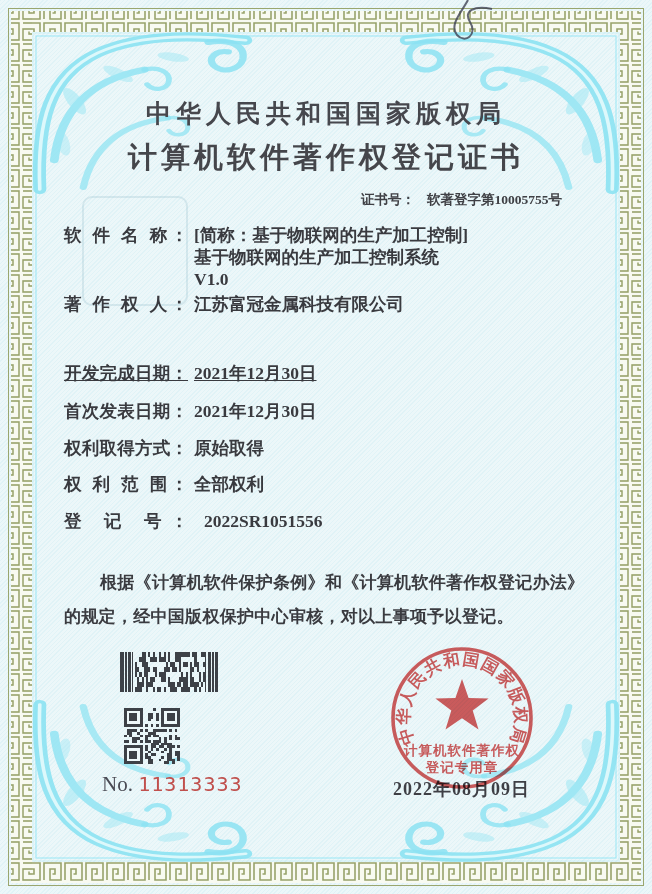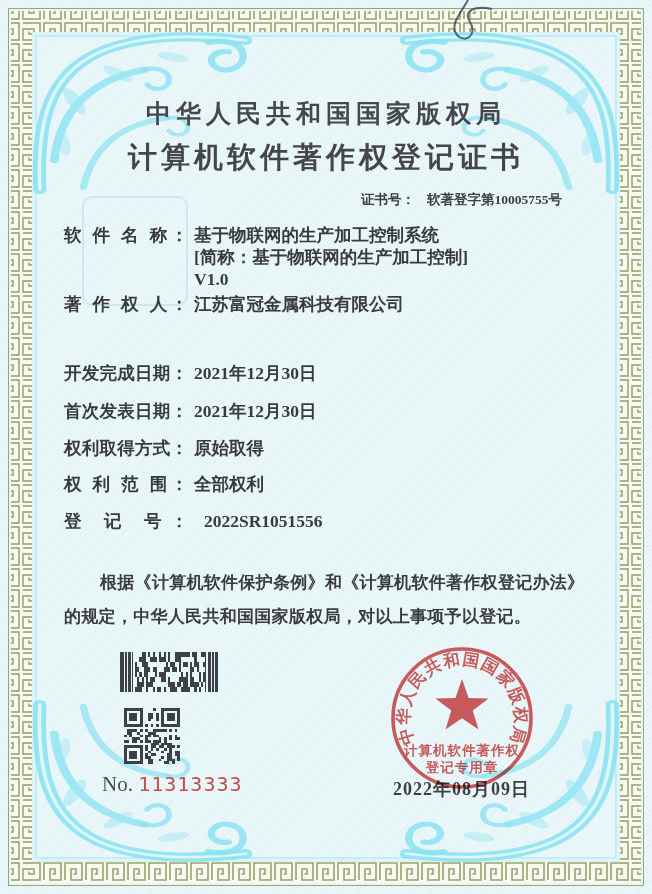--- a/index.html
+++ b/index.html
@@ -94,32 +94,32 @@
 
   <div class="abs issuer-title">中华人民共和国国家版权局</div>
   <div class="abs doc-title">计算机软件著作权登记证书</div>
   <div class="abs certno-line">
     <span class="lbl">证书号：</span><span>软著登字第10005755号</span>
   </div>
 
   <div class="abs field-row" style="top:224px;">
     <span class="flabel">软 件 名 称：</span>
     <span class="fvalue">
+      <span class="vline">[简称：基于物联网的生产加工控制]</span>
       <span class="vline">基于物联网的生产加工控制系统</span>
-      <span class="vline">[简称：基于物联网的生产加工控制]</span>
       <span class="vline">V1.0</span>
     </span>
   </div>
 
   <div class="abs field-row" style="top:293px;">
     <span class="flabel">著 作 权 人：</span>
     <span class="fvalue">江苏富冠金属科技有限公司</span>
   </div>
 
-  <div class="abs field-row" style="top:362px;">
+  <div class="abs field-row" style="top:362px;text-decoration:underline;">
     <span class="flabel">开发完成日期：</span>
     <span class="fvalue">2021年12月30日</span>
   </div>
 
   <div class="abs field-row" style="top:400px;">
     <span class="flabel">首次发表日期：</span>
     <span class="fvalue">2021年12月30日</span>
   </div>
 
   <div class="abs field-row" style="top:473px;">
@@ -130,21 +130,21 @@
   <div class="abs field-row" style="top:437px;">
     <span class="flabel">权利取得方式：</span>
     <span class="fvalue">原始取得</span>
   </div>
 
   <div class="abs field-row" style="top:510px;gap:10px;">
     <span class="flabel">登 记 号：</span>
     <span class="fvalue">2022SR1051556</span>
   </div>
 
-  <div class="abs statement">根据《计算机软件保护条例》和《计算机软件著作权登记办法》的规定，中华人民共和国国家版权局，对以上事项予以登记。</div>
+  <div class="abs statement">根据《计算机软件保护条例》和《计算机软件著作权登记办法》的规定，经中国版权保护中心审核，对以上事项予以登记。</div>
 
   <svg class="abs barcode-svg" id="barcode" viewBox="0 0 98 40" shape-rendering="crispEdges" xmlns="http://www.w3.org/2000/svg">
       <rect x="0" y="0" width="3.5" height="40" fill="#3d4147"></rect>
       <rect x="5" y="0" width="1.5" height="40" fill="#3d4147"></rect>
       <rect x="8" y="0" width="2.5" height="40" fill="#3d4147"></rect>
       <rect x="12" y="0" width="1" height="40" fill="#3d4147"></rect>
       <rect x="85" y="0" width="1" height="40" fill="#3d4147"></rect>
       <rect x="88" y="0" width="2.5" height="40" fill="#3d4147"></rect>
       <rect x="92" y="0" width="1.5" height="40" fill="#3d4147"></rect>
       <rect x="94.5" y="0" width="3.5" height="40" fill="#3d4147"></rect>

